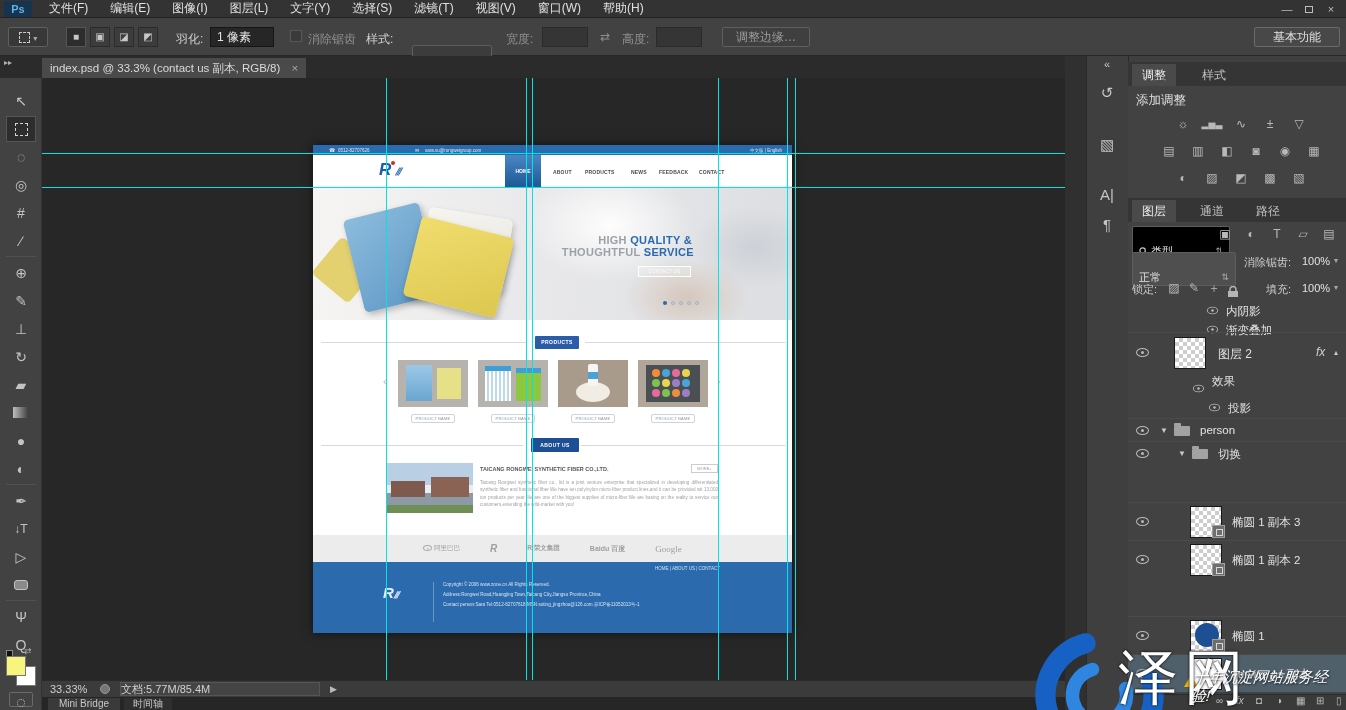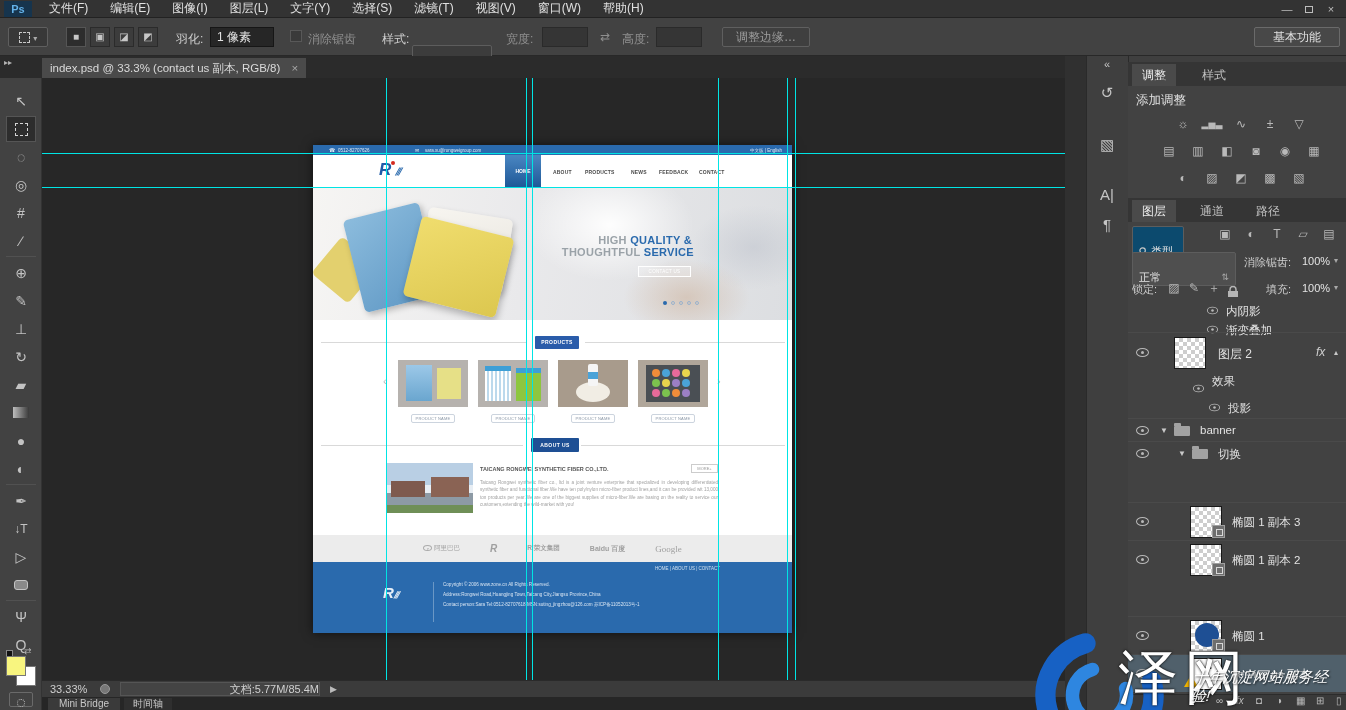--- a/index.html
+++ b/index.html
@@ -112,21 +112,21 @@
       <span style="color:#aaa;font-size:8px">▾</span>
     </div>
     <div class="modebtn" style="left:66px;background:#2d2d2d;border-color:#555">■</div>
     <div class="modebtn" style="left:90px">▣</div>
     <div class="modebtn" style="left:114px">◪</div>
     <div class="modebtn" style="left:138px">◩</div>
     <span class="optlabel" style="left:176px">羽化:</span>
     <div class="optinput" style="left:210px;width:64px">1 像素</div>
     <span style="position:absolute;left:290px;top:12px;width:12px;height:12px;background:#3a3a3a;border:1px solid #585858"></span>
     <span class="optlabel dis" style="left:308px">消除锯齿</span>
-    <span class="optlabel" style="left:382px">样式:</span>
+    <span class="optlabel" style="left:366px">样式:</span>
     <div class="ddl" style="left:412px;top:27px;width:80px;background:#3c3c3c">
       <span>正常</span>
       <span style="float:right;color:#a8a8a8;font-size:9px">⇅</span>
     </div>
     <span class="optlabel dis" style="left:506px">宽度:</span>
     <div class="optinput" style="left:542px;width:46px;background:#353535;border-color:#2a2a2a"></div>
     <span class="optlabel dis" style="left:600px;top:12px">⇄</span>
     <span class="optlabel dis" style="left:622px">高度:</span>
     <div class="optinput" style="left:656px;width:46px;background:#353535;border-color:#2a2a2a"></div>
     <div class="optbtn" style="left:722px;width:88px;background:#3f3f3f;color:#9b9b9b">调整边缘…</div>
@@ -326,21 +326,21 @@
   <span class="adjicon" style="left:1230px;top:170px">◩</span>
   <span class="adjicon" style="left:1259px;top:170px">▩</span>
   <span class="adjicon" style="left:1288px;top:170px">▧</span>
 
   <div class="ptabrow" style="top:198px"></div>
   <div class="ptab on" style="left:1132px;top:200px">图层</div>
   <div class="ptab" style="left:1190px;top:200px">通道</div>
   <div class="ptab" style="left:1246px;top:200px">路径</div>
   <div class="pbody" style="top:222px;height:472px"></div>
 
-  <div class="ddl" style="left:1132px;top:226px;width:52px;background:#0c4a6e">
+  <div class="ddl" style="left:1132px;top:226px;width:98px;background:#000000">
     <svg width="9" height="9" viewBox="0 0 10 10" style="vertical-align:-1px">
         <circle cx="4" cy="4" r="3" fill="none" stroke="#c9c9c9" stroke-width="1.3"></circle>
         <line x1="6.5" y1="6.5" x2="9.5" y2="9.5" stroke="#c9c9c9" stroke-width="1.3"></line>
       </svg>
     <span>类型</span>
     <span style="float:right;color:#a8a8a8;font-size:9px">⇅</span>
   </div>
   <span class="adjicon" style="left:1214px;top:226px">▣</span>
   <span class="adjicon" style="left:1240px;top:226px">◐</span>
   <span class="adjicon" style="left:1266px;top:226px">T</span>
@@ -383,21 +383,21 @@
   </div>
   <span class="eye" style="left:1192px;top:384px;transform:scale(.85)"></span>
   <span class="lname" style="left:1212px;top:374px">效果</span>
   <span class="eye" style="left:1208px;top:403px;transform:scale(.85)"></span>
   <span class="lname" style="left:1228px;top:401px">投影</span>
 
   <div class="lrow" style="top:418px;height:23px">
     <span class="eye" style="left:8px;top:7px"></span>
     <span class="tri" style="left:32px;top:7px">▼</span>
     <span class="folder" style="left:46px;top:7px"></span>
-    <span class="lname" style="left:72px;top:5px">banner</span>
+    <span class="lname" style="left:72px;top:5px">person</span>
   </div>
   <div class="lrow" style="top:441px;height:23px">
     <span class="eye" style="left:8px;top:7px"></span>
     <span class="tri" style="left:50px;top:7px">▼</span>
     <span class="folder" style="left:64px;top:7px"></span>
     <span class="lname" style="left:90px;top:5px">切换</span>
   </div>
 
   <div class="lrow" style="top:502px;height:38px">
     <span class="eye" style="left:8px;top:14px"></span>
@@ -432,21 +432,21 @@
     <span class="gl" style="position:absolute;left:128px;font-size:10px">◘</span>
     <span class="gl" style="position:absolute;left:148px;font-size:10px">◑</span>
     <span class="gl" style="position:absolute;left:168px;font-size:10px">▦</span>
     <span class="gl" style="position:absolute;left:188px;font-size:10px">⊞</span>
     <span class="gl" style="position:absolute;left:208px;font-size:10px">▯</span>
   </div>
 
   <div class="abs statusbar">
     <span style="position:absolute;left:8px;top:2px;font-size:11px;color:#d0d0d0">33.33%</span>
     <span style="position:absolute;left:58px;top:3px;width:10px;height:10px;border:1px solid #999;border-radius:50%;background:#777"></span>
-    <div style="position:absolute;left:78px;top:1px;width:200px;height:14px;background:#444;border:1px solid #555;color:#d0d0d0;font-size:11px;text-align:right;line-height:13px">
+    <div style="position:absolute;left:78px;top:1px;width:200px;height:14px;background:#444;border:1px solid #555;color:#d0d0d0;font-size:11px;text-align:left;line-height:13px">
       <span>文档:5.77M/85.4M</span>
     </div>
     <span style="position:absolute;left:288px;top:3px;color:#bbb;font-size:9px">▶</span>
   </div>
   <div class="abs btmdock">
     <div class="btab" style="left:6px;width:72px;background:#3a3a3a">Mini Bridge</div>
     <div class="btab" style="left:82px;width:48px;background:#2f2f2f">时间轴</div>
   </div>
 
   <div class="abs wm" style="left:0;top:0;width:1346px;height:710px">

